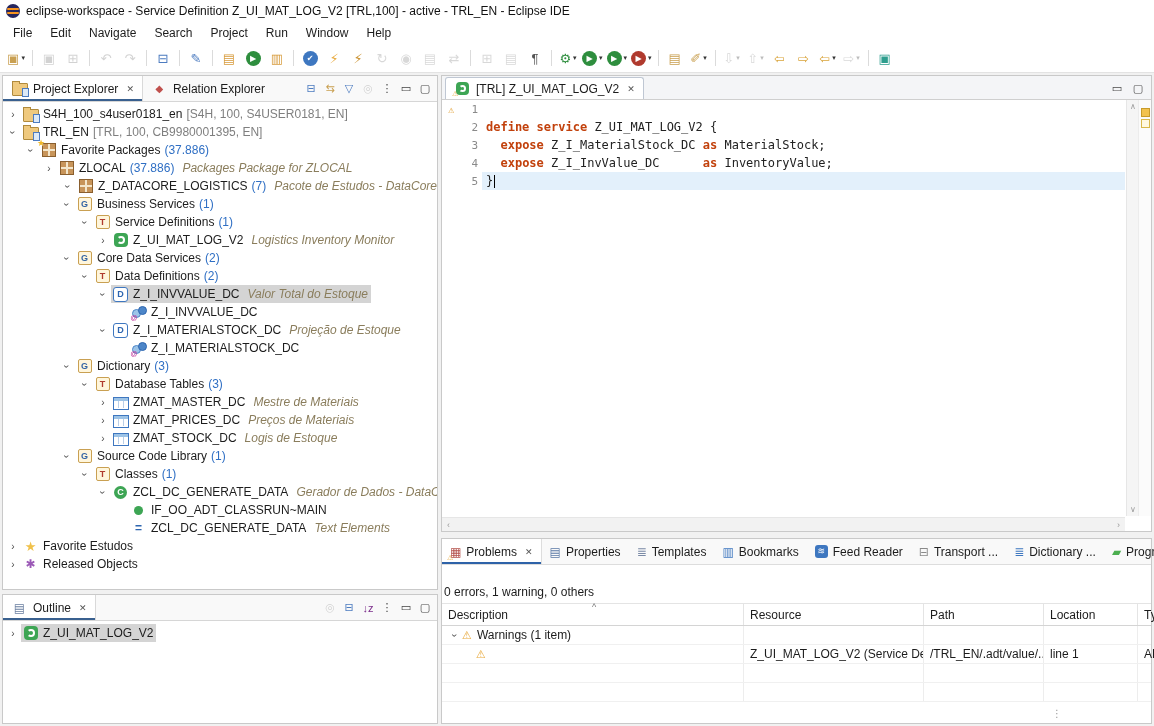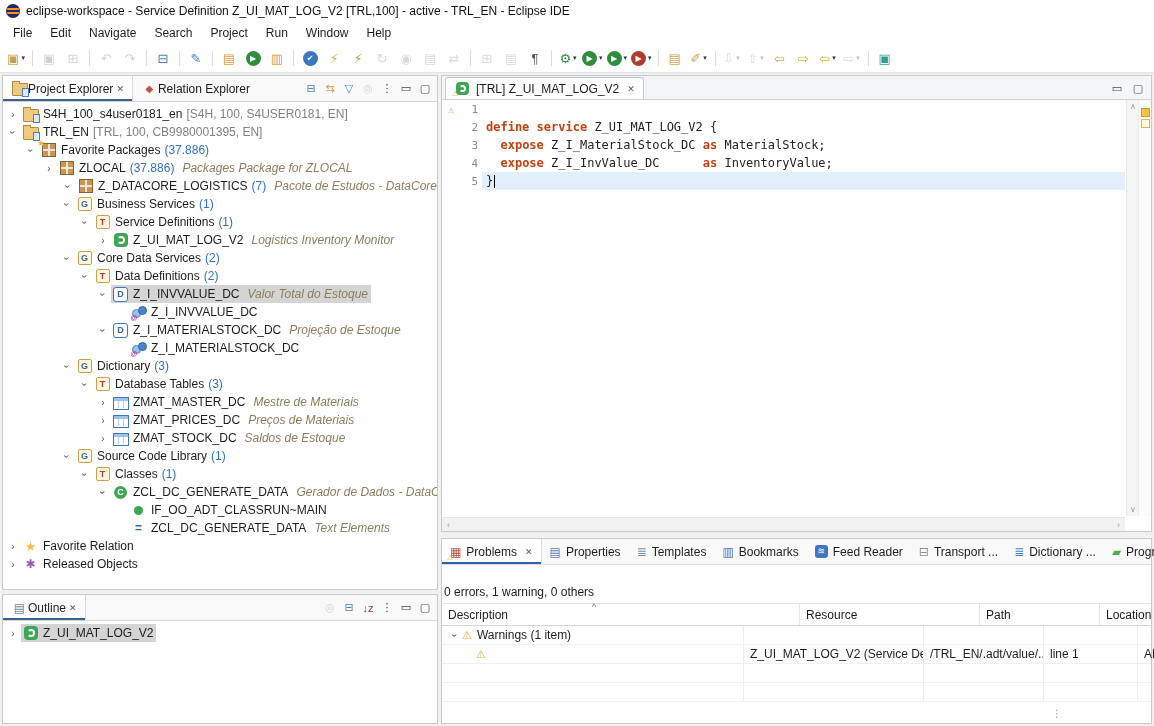--- a/index.html
+++ b/index.html
@@ -22,21 +22,21 @@
   .dd{font-size:7px;color:#333;margin-left:2px}
   .tb-sep{width:1px;height:16px;background:#DBDBDB;margin:0 4px;flex:none}
   .workbench{position:absolute;top:73px;left:0;right:0;bottom:0;background:#F1F1F1}
   
   .panel{position:absolute;background:#fff;border:1px solid #C9C9C9;box-sizing:border-box}
   #pe{left:2px;top:2px;width:436px;height:515px}
   #outline{left:2px;top:521px;width:436px;height:130px}
   #editor{left:441px;top:2px;width:711px;height:457px}
   #bottom{left:441px;top:465px;width:711px;height:186px}
   .vhead{height:25px;display:flex;align-items:stretch;background:#F9F9F9;border-bottom:1px solid #D6D6D6}
-  .vtab{display:flex;align-items:center;padding:0 8px;position:relative;white-space:nowrap}
+  .vtab{display:flex;align-items:center;gap:5px;padding:0 8px;position:relative;white-space:nowrap}
   .vtab.active{background:#fff;border-right:1px solid #D9D9D9}
   .vtab.active::after{content:"";position:absolute;left:0;right:0;bottom:0;height:2px;background:#39608F}
   .vclose{font-size:9px;color:#555;margin-left:3px}
   .vicons{margin-left:auto;display:flex;align-items:center;gap:1px;padding-right:3px}
   .vi{width:18px;height:18px;display:flex;align-items:center;justify-content:center;font-size:11px;color:#4a4a4a}
   .vi.dis{opacity:.35;filter:grayscale(1)}
   
   .tree{padding-top:3px;overflow:hidden;font-size:12px}
   .trow{height:18px;display:flex;align-items:center;white-space:nowrap}
   .exp{width:16px;flex:none;text-align:center;color:#4f4f4f;font-size:10px}
@@ -471,21 +471,21 @@
             <span class="dsc">Preços de Materiais</span>
           </span>
         </div>
         <div class="trow" style="padding-left: 92px;">
           <span class="exp"><span>›</span></span>
           <span class="hl">
             <span class="ti">
               <span class="icdbt"></span>
             </span>
             <span class="lbl">ZMAT_STOCK_DC</span>
-            <span class="dsc">Saldos de Estoque</span>
+            <span class="dsc">Logis de Estoque</span>
           </span>
         </div>
         <div class="trow" style="padding-left: 56px;">
           <span class="exp open"><span>›</span></span>
           <span class="hl">
             <span class="ti">
               <span class="chipx">G</span>
             </span>
             <span class="lbl">Source Code Library</span>
             <span class="cnt">(1)</span>
@@ -529,21 +529,21 @@
             <span class="lbl">ZCL_DC_GENERATE_DATA</span>
             <span class="dsc">Text Elements</span>
           </span>
         </div>
         <div class="trow" style="padding-left: 2px;">
           <span class="exp"><span>›</span></span>
           <span class="hl">
             <span class="ti">
               <span class="icstar">★</span>
             </span>
-            <span class="lbl">Favorite Relation</span>
+            <span class="lbl">Favorite Estudos</span>
           </span>
         </div>
         <div class="trow" style="padding-left: 2px;">
           <span class="exp"><span>›</span></span>
           <span class="hl">
             <span class="ti">
               <span class="icrel">✱</span>
             </span>
             <span class="lbl">Released Objects</span>
           </span>
@@ -668,21 +668,21 @@
           <span class="bt-ico" style="color: rgb(62, 119, 192);">≣</span>
           <span>Dictionary ...</span>
         </div>
         <div class="btab">
           <span class="bt-ico" style="color: rgb(76, 175, 80);">▰</span>
           <span>Progress</span>
         </div>
       </div>
     <div class="psum">0 errors, 1 warning, 0 others</div>
     <div class="phead" id="phead">
-        <div class="pcell" style="width: 358px; text-align: right;">Description</div>
+        <div class="pcell" style="width: 302px; text-align: right;">Description</div>
         <div class="pcell" style="width: 180px;">Resource</div>
         <div class="pcell" style="width: 120px;">Path</div>
         <div class="pcell" style="width: 94px;">Location</div>
         <div class="pcell" style="width: 200px;">Type</div>
         <span class="sortmk">^</span>
       </div>
     <div id="pbody">
         <div class="prow">
           <div class="pcell" style="width: 302px;">
             <span class="gexp"><span>›</span></span>

